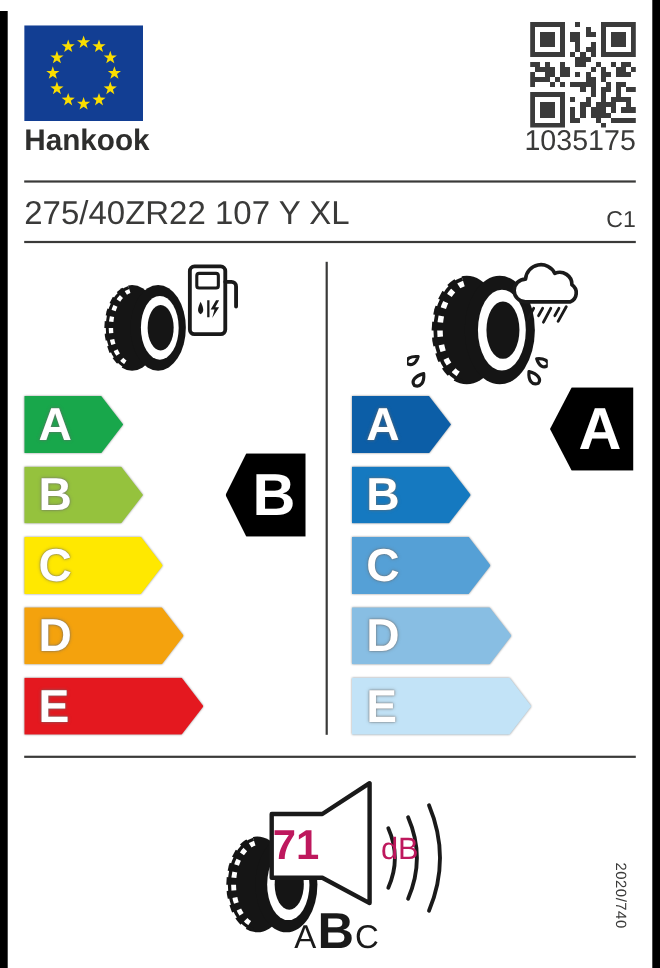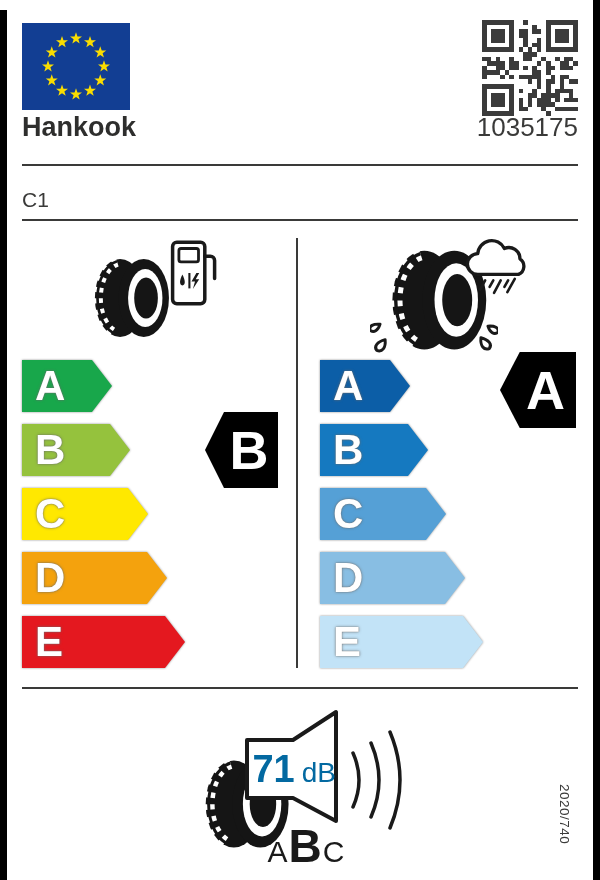--- a/index.html
+++ b/index.html
@@ -65,23 +65,23 @@
   }
   .indicator span{padding-left:15px;font-size:54px;line-height:1;}
   .fuel-ind{left:197px;top:182px;width:73px;height:76px;}
   .wet-ind{left:200px;top:122px;width:76px;height:76px;}
 
   
   .line-noise{position:absolute;left:22px;top:687px;width:556px;height:2px;background:#3a3a39;}
   .noise{position:absolute;left:190px;top:700px;width:240px;height:180px;}
   .noise-tire{position:absolute;left:8px;top:52px;width:94px;height:104px;}
   .speaker{position:absolute;left:0;top:0;width:240px;height:180px;}
-  .db-box{position:absolute;left:58px;top:42px;width:88px;height:54px;display:flex;align-items:baseline;justify-content:flex-end;color:#0369a1;}
+  .db-box{position:absolute;left:58px;top:42px;width:88px;height:54px;display:flex;align-items:baseline;justify-content:flex-start;color:#be185d;gap:32px;}
   .db-value{font-size:38px;font-weight:bold;line-height:54px;}
-  .db-unit{font-size:28px;margin-left:7px;}
+  .db-unit{font-size:28px;margin-left:24px;}
   .noise-letters{position:absolute;left:70px;top:120px;width:92px;height:52px;display:flex;align-items:baseline;justify-content:center;color:#1a1a1a;}
   .nl{font-size:30px;line-height:52px;}
   .nl.big{font-size:46px;font-weight:bold;margin:0 1px;}
 
   .regulation{
     position:absolute;left:557px;top:784px;height:80px;
     writing-mode:vertical-rl;text-orientation:mixed;
     font-size:13.5px;color:#3a3a39;letter-spacing:.5px;
   }
 </style>
@@ -261,20 +261,21 @@
         <rect x="2" y="16" width="3" height="3" fill="#3b3b3b"></rect>
       </svg>
   </div>
 
   <div class="info-row brand-row">
     <span class="brand-name">Hankook</span>
     <span class="item-number">1035175</span>
   </div>
 
   <div class="info-row size-row">
+    <span class="tire-size">275/40ZR22 107 Y XL</span>
     <span class="tire-class">C1</span>
   </div>
 
   <div class="divider-mid"></div>
 
   <div class="panel left">
     <svg class="tire-svg fuel-tire" viewBox="0 0 110 120">
         <use href="#tire"></use>
       </svg>
     <svg class="pump" viewBox="0 0 72 100">

